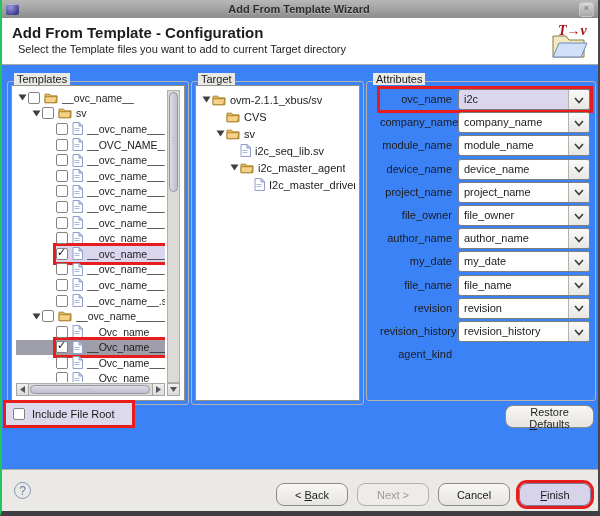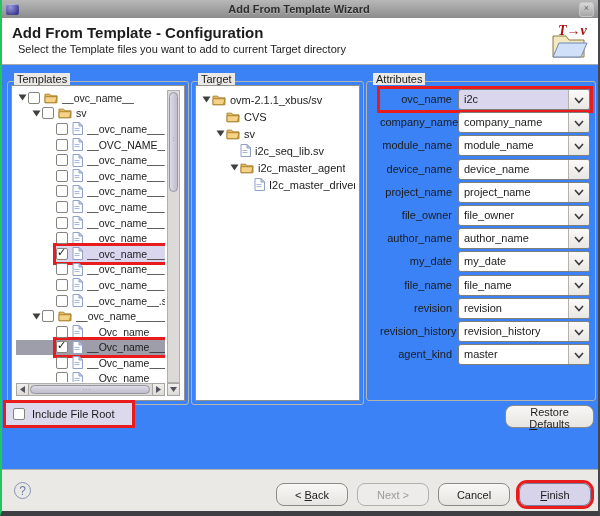--- a/index.html
+++ b/index.html
@@ -667,28 +667,20 @@
             <span class="cval">revision_history</span>
             <span class="cdd">
               <span><svg width="10" height="7" viewBox="0 0 10 7">
                   <polyline points="1,1 5,5.5 9,1" fill="none" stroke="#3c3c3c" stroke-width="1.6"></polyline>
                 </svg></span>
             </span>
           </span>
         </div>
         <div class="arow" style="top: 262.2px;">
           <span class="albl">agent_kind</span>
-          <span class="combo">
-            <span class="cval">master</span>
-            <span class="cdd">
-              <span><svg width="10" height="7" viewBox="0 0 10 7">
-                  <polyline points="1,1 5,5.5 9,1" fill="none" stroke="#3c3c3c" stroke-width="1.6"></polyline>
-                </svg></span>
-            </span>
-          </span>
         </div>
       </div>
   </div>
 
   <div class="ifr">
     <span class="tcb"></span>
     <span>Include File Root</span>
   </div>
 
   <button class="btn" id="restore-btn">Restore <u>D</u>efaults</button>

